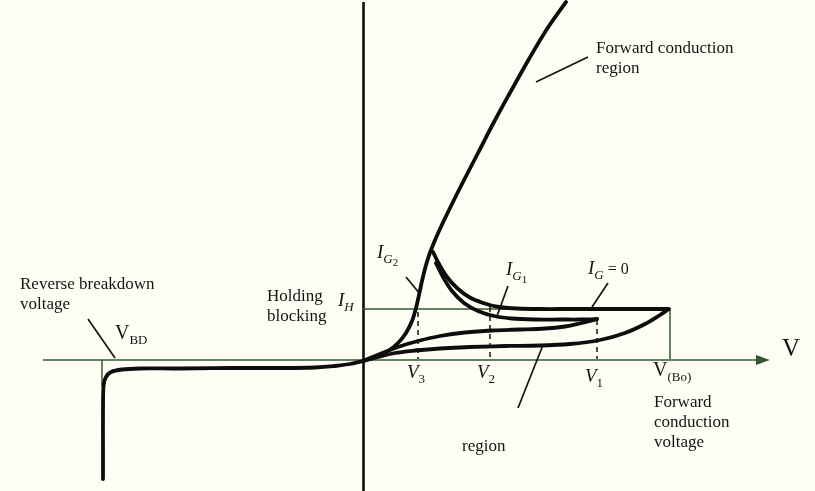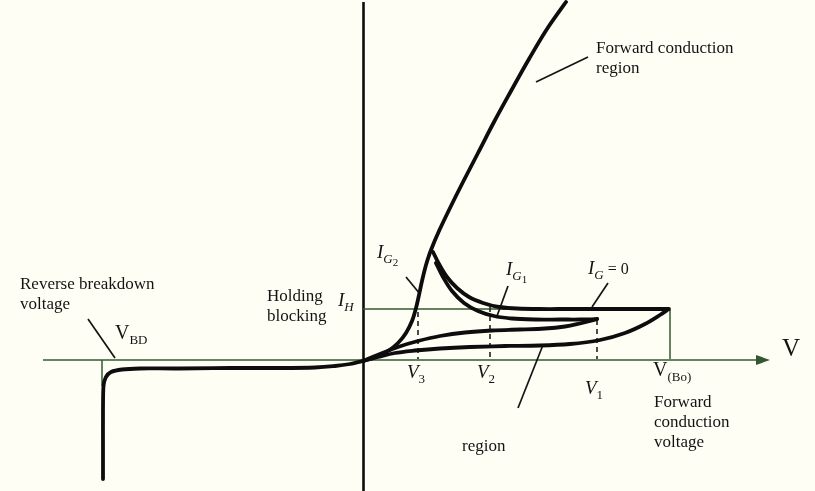--- a/index.html
+++ b/index.html
@@ -77,21 +77,21 @@
   <div class="lbl" style="left:506px;top:259px"><span class="it big">I</span><span class="sub it">G</span><span class="sub2">1</span></div>
 
   <div class="lbl" style="left:588px;top:258px"><span class="it big">I</span><span class="sub it">G</span><span class="eq"> = 0</span></div>
 
   <div class="lbl" style="left:115px;top:322px"><span class="bigup">V</span><span class="sub">BD</span></div>
 
   <div class="lbl" style="left:407px;top:362px"><span class="it big">V</span><span class="sub">3</span></div>
 
   <div class="lbl" style="left:477px;top:362px"><span class="it big">V</span><span class="sub">2</span></div>
 
-  <div class="lbl" style="left:585px;top:378px"><span class="it big">V</span><span class="sub">1</span></div>
+  <div class="lbl" style="left:585px;top:366px"><span class="it big">V</span><span class="sub">1</span></div>
 
   <div class="lbl" style="left:653px;top:359px"><span class="bigup">V</span><span class="sub">(Bo)</span></div>
 
   <div class="lbl" style="left:462px;top:416px">
     <br>
     <span>region</span>
   </div>
 
   <div class="lbl" style="left:654px;top:392px">
     <span>Forward</span><br>

